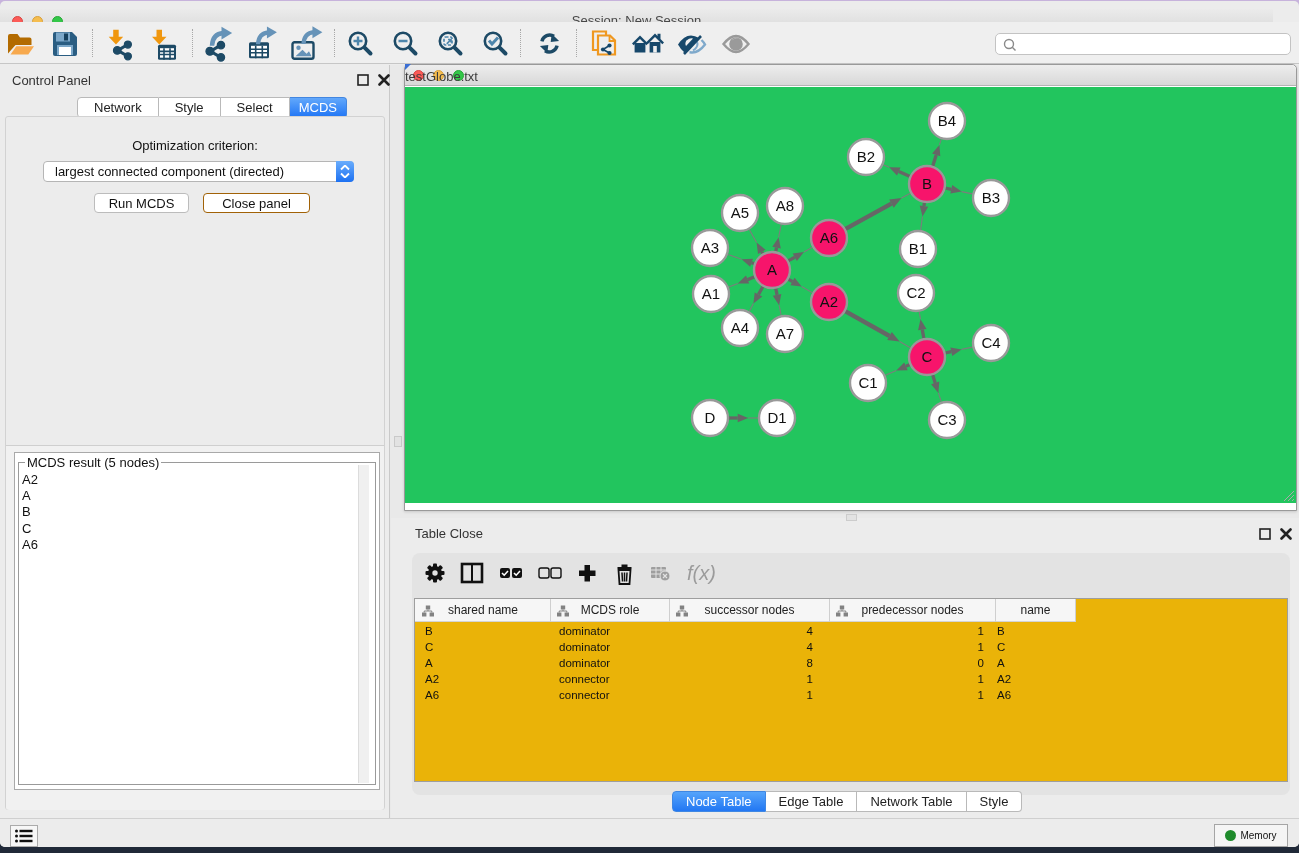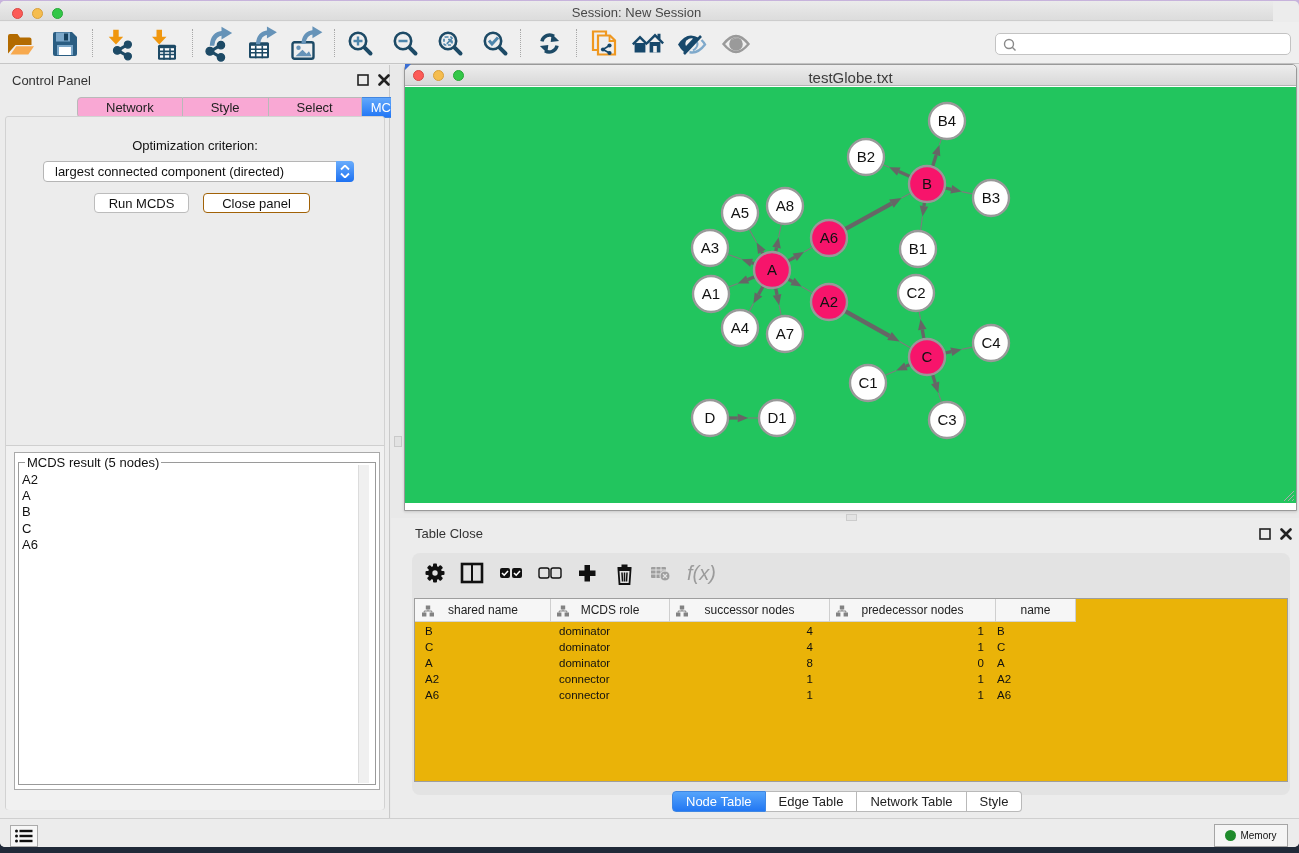--- a/index.html
+++ b/index.html
@@ -1,42 +1,42 @@
 <!DOCTYPE html>
 <html><head><meta charset="utf-8"><style>
 *{margin:0;padding:0;box-sizing:border-box;font-family:"Liberation Sans",sans-serif}
 html,body{width:1299px;height:853px;overflow:hidden}
 body{background:#20293a;position:relative}
 #wall{position:absolute;left:0;top:0;width:1299px;height:853px;background:#202938}
 #walltop{position:absolute;left:0;top:0;width:1299px;height:14px;background:#c7b3dc}
 #app{position:absolute;left:0;top:1px;width:1299px;height:846px;background:#ececec;border-radius:5px 5px 5px 5px;overflow:hidden}
-#titlebar{position:absolute;left:0;top:0;width:1273px;height:20px;background:linear-gradient(#ebebeb,#dcdcdc);border-bottom:1px solid #cdcdcd}
+#titlebar{position:absolute;left:0;top:8px;width:1273px;height:20px;background:linear-gradient(#ebebeb,#dcdcdc);border-bottom:1px solid #cdcdcd}
 .tl{position:absolute;top:7px;width:11px;height:11px;border-radius:50%}
 #titlebar .t{position:absolute;top:4px;width:100%;text-align:center;font-size:13px;color:#484848}
 #toolbar{position:absolute;left:0;top:21px;width:1299px;height:42px;background:#efefef;border-bottom:1px solid #c6c6c6}
 .sep{position:absolute;top:7px;height:28px;width:0;border-left:1px dotted #a8a8a8}
 #search{position:absolute;left:995px;top:11px;width:296px;height:22px;background:#fff;border:1px solid #c3c3c3;border-radius:5px}
 #main{position:absolute;left:0;top:64px;width:1299px;height:753px;background:#e9e9e9}
 #cpanel{position:absolute;left:0;top:0;width:390px;height:753px;background:#ececec;border-right:1px solid #c9c9c9}
 #cptitle{position:absolute;left:12px;top:8px;font-size:13px;color:#333}
 #cptabs{position:absolute;left:77px;top:32px;height:21px;display:flex}
-.cptab{height:21px;font-size:13px;color:#222;background:#f9a8d4;border:1px solid #b9b9b9;border-left:none;padding:0 28px;line-height:20px}
+.cptab{height:21px;font-size:13px;color:#222;background:#ffffff;border:1px solid #b9b9b9;border-left:none;padding:0 16px;line-height:20px}
 .cptab:first-child{border-left:1px solid #b9b9b9;border-radius:4px 0 0 4px}
 .cptab.sel{padding:0 9px;background:linear-gradient(#62a8fb,#2176f5);color:#fff;border-color:#4286e0;border-radius:0 4px 4px 0}
 #cpbody{position:absolute;left:5px;top:51px;width:380px;height:694px;border:1px solid #d2d2d2;border-radius:3px;background:#ececec}
 #mcdsres{position:absolute;left:0px;top:328px;width:378px;height:365px;background:#f1f1f1;border-top:1px solid #cfcfcf;border-radius:0 0 3px 3px}
 #reslist{position:absolute;left:8px;top:6px;width:366px;height:338px;background:#fff;border:1px solid #a9a9a9}
 #fieldset{position:absolute;left:3px;top:9px;width:358px;height:323px;border:1px solid #9a9a9a}
 #fieldset legend{position:absolute;left:6px;top:-8px;background:#fff;font-size:13px;padding:0 2px;color:#111}
 #resitems{position:absolute;left:3px;top:9px;font-size:13px;color:#111;line-height:16.2px}
 #resscroll{position:absolute;right:6px;top:2px;width:11px;height:318px;background:#f0f0f0;border-left:1px solid #dcdcdc}
 #desk{position:absolute;left:391px;top:0;width:908px;height:453px;background:#e9e9e9}
 #netwin{position:absolute;left:13px;top:-1px;width:893px;height:447px;background:#fff;border:1px solid #999;border-radius:5px 5px 0 0;box-shadow:0 1px 3px rgba(0,0,0,.15)}
 #nettitle{position:absolute;left:0;top:0;width:100%;height:21px;background:linear-gradient(#ededed,#d8d8d8);border-bottom:1px solid #b4b4b4;border-radius:5px 5px 0 0}
-#nettitle .t{position:absolute;top:4px;width:100%;text-align:center;font-size:15px;color:#3c3c3c}
+#nettitle .t{position:absolute;top:4px;width:100%;font-size:13px;color:#3c3c3c}
 #netcanvas{position:absolute;left:0;top:22px;width:891px;height:416px;background:#22c55e;overflow:hidden}
 #tpanel{position:absolute;left:391px;top:453px;width:908px;height:300px;background:#ececec}
 #tptitle{position:absolute;left:24px;top:8px;font-size:13px;color:#333}
 #tbox{position:absolute;left:21px;top:35px;width:878px;height:242px;background:#e3e3e3;border-radius:8px}
 #ttable{position:absolute;left:2px;top:45px;width:874px;height:184px;background:#eab308;border:1px solid #9e9e9e}
 #thead{position:absolute;left:0;top:0;width:660px;height:23px;background:#f6f6f6;border-bottom:1px solid #d4d4d4}
 .hcell{position:absolute;top:0;height:23px;border-right:1px solid #cfcfcf;font-size:12px;color:#222;text-align:center;line-height:23px}
 .trow{position:absolute;font-size:11.5px;color:#111;height:16px;line-height:16px}
 #tabs{position:absolute;left:281px;top:273px;display:flex;height:21px}
 .btab{height:21px;background:#fff;border:1px solid #b9b9b9;border-left:none;font-size:13px;color:#222;padding:0 13px;line-height:20px}

